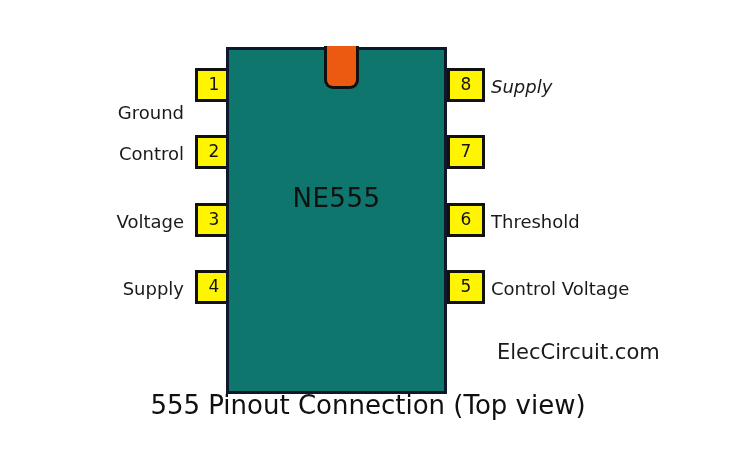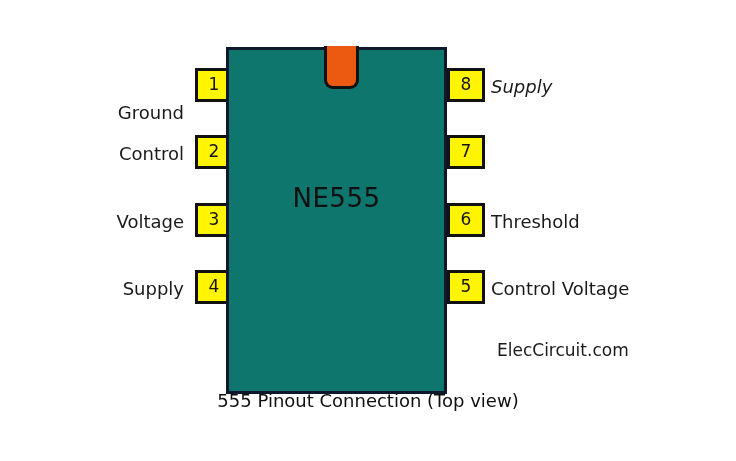--- a/index.html
+++ b/index.html
@@ -107,33 +107,33 @@
   .pin-name.right {
     left: 491px;
     text-align: left;
   }
 
   
   #site-credit {
     position: absolute;
     left: 497px;
     top: 340px;
-    font-size: 17px;
+    font-size: 21px;
     color: #1a1a1a;
     white-space: nowrap;
   }
 
   
   #diagram-caption {
     position: absolute;
     left: 0;
     right: 0;
     top: 390px;
     text-align: center;
-    font-size: 18px;
+    font-size: 26px;
     color: #101010;
     white-space: nowrap;
   }
 </style>
 </head>
 <body>
 
 <div id="diagram-stage">
 
   <div id="chip-body">

